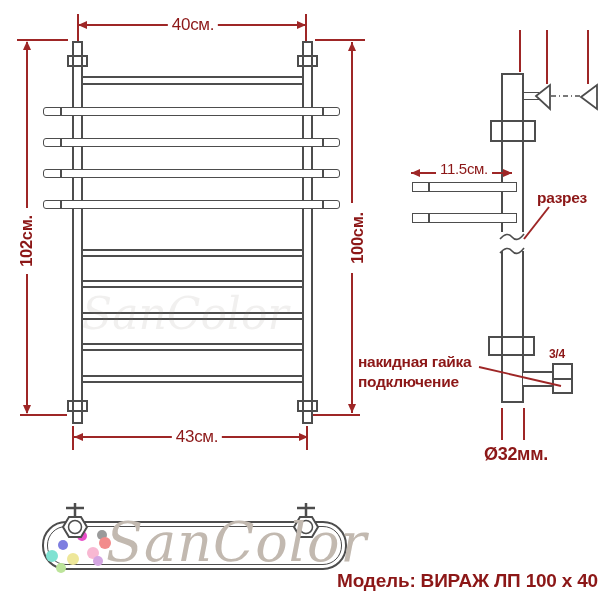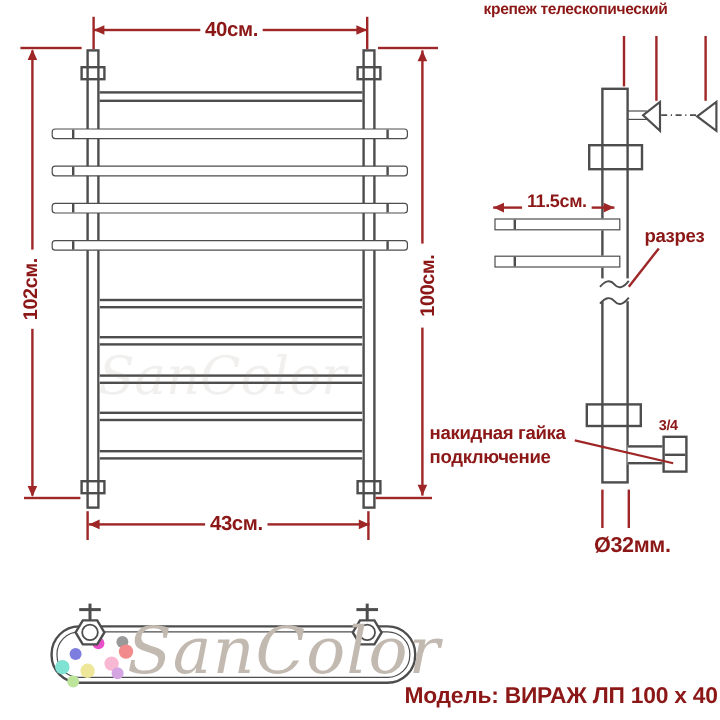--- a/index.html
+++ b/index.html
@@ -17,21 +17,21 @@
   .sbar{left:412px;width:105px;height:10px;border-width:1.5px;}
   .patch{position:absolute;background:#fff;}
   
   .rl{position:absolute;background:#9e2626;}
   .ar{position:absolute;width:0;height:0;}
   .ar.l{border-top:4px solid transparent;border-bottom:4px solid transparent;border-right:9px solid #9e2626;}
   .ar.r{border-top:4px solid transparent;border-bottom:4px solid transparent;border-left:9px solid #9e2626;}
   .ar.u{border-left:4px solid transparent;border-right:4px solid transparent;border-bottom:9px solid #9e2626;}
   .ar.d{border-left:4px solid transparent;border-right:4px solid transparent;border-top:9px solid #9e2626;}
   
-  .dlab{position:absolute;color:#8c1717;font-weight:bold;font-size:17px;background:#fff;
+  .dlab{position:absolute;color:#8c1717;font-weight:normal;font-size:17px;background:#fff;
         padding:0 4px;transform:translate(-50%,-50%);white-space:nowrap;letter-spacing:-0.3px;z-index:6;}
   .dlab.small{font-size:15px;}
   .dlab-rot{position:absolute;color:#8c1717;font-weight:bold;font-size:16.5px;background:#fff;
         text-align:center;white-space:nowrap;transform:rotate(-90deg);z-index:6;letter-spacing:-0.3px;}
   .note{position:absolute;color:#8c1717;font-weight:bold;white-space:nowrap;z-index:6;letter-spacing:-0.3px;}
   .overlay{position:absolute;left:0;top:0;z-index:4;pointer-events:none;}
   .tube{position:absolute;box-sizing:border-box;border:2px solid #4d4d4d;background:transparent;}
   .dot{position:absolute;border-radius:50%;z-index:3;}
   .brand{position:absolute;left:106px;top:511px;font-family:"DejaVu Serif",serif;font-style:italic;
          font-size:54px;color:#c2b9b0;z-index:5;letter-spacing:1px;}
@@ -177,35 +177,34 @@
         <div class="dot" style="left: 58px; top: 540px; height: 10px; width: 10px; background: rgb(125, 125, 224);"></div>
         <div class="dot" style="left: 87px; top: 547px; height: 12px; width: 12px; background: rgb(248, 184, 210);"></div>
         <div class="dot" style="left: 46px; top: 550px; height: 12px; width: 12px; background: rgb(127, 226, 210);"></div>
         <div class="dot" style="left: 67px; top: 553px; height: 12px; width: 12px; background: rgb(238, 231, 154);"></div>
         <div class="dot" style="left: 93px; top: 556px; height: 10px; width: 10px; background: rgb(212, 165, 226);"></div>
         <div class="dot" style="left: 56px; top: 563px; height: 10px; width: 10px; background: rgb(188, 228, 154);"></div>
       </div>
   </div>
 
   <div class="note" style="left:403px;top:1px;font-size:13px;line-height:14px;">
-    <div>крепеж телескопический</div>
   </div>
 
   <div class="dlab" style="left:193px;top:25px;">40см.</div>
   <div class="dlab-rot" style="left:-7px;top:229px;width:66px;height:24px;line-height:24px;">102см.</div>
   <div class="dlab-rot" style="left:322px;top:226px;width:70px;height:24px;line-height:24px;">100см.</div>
   <div class="dlab" style="left:197px;top:437px;">43см.</div>
   <div class="dlab small" style="left:464px;top:168px;">11.5см.</div>
 
   <div class="note" style="left:537px;top:189px;font-size:15.5px;">разрез</div>
   <div class="note" style="left:358px;top:352px;font-size:15.5px;line-height:20px;">
     <div>накидная гайка</div>
     <div>подключение</div>
   </div>
   <div class="note" style="left:549px;top:347px;font-size:12px;">3/4</div>
-  <div class="note" style="left:495px;top:444px;font-size:18px;">Ø32мм.</div>
+  <div class="note" style="left:484px;top:444px;font-size:18px;">Ø32мм.</div>
 
 
   <div class="brand-faint">SanColor</div>
   <div class="brand">SanColor</div>
   <div class="model">Модель: ВИРАЖ ЛП 100 х 40</div>
 
 </div>
 
 </body></html>

